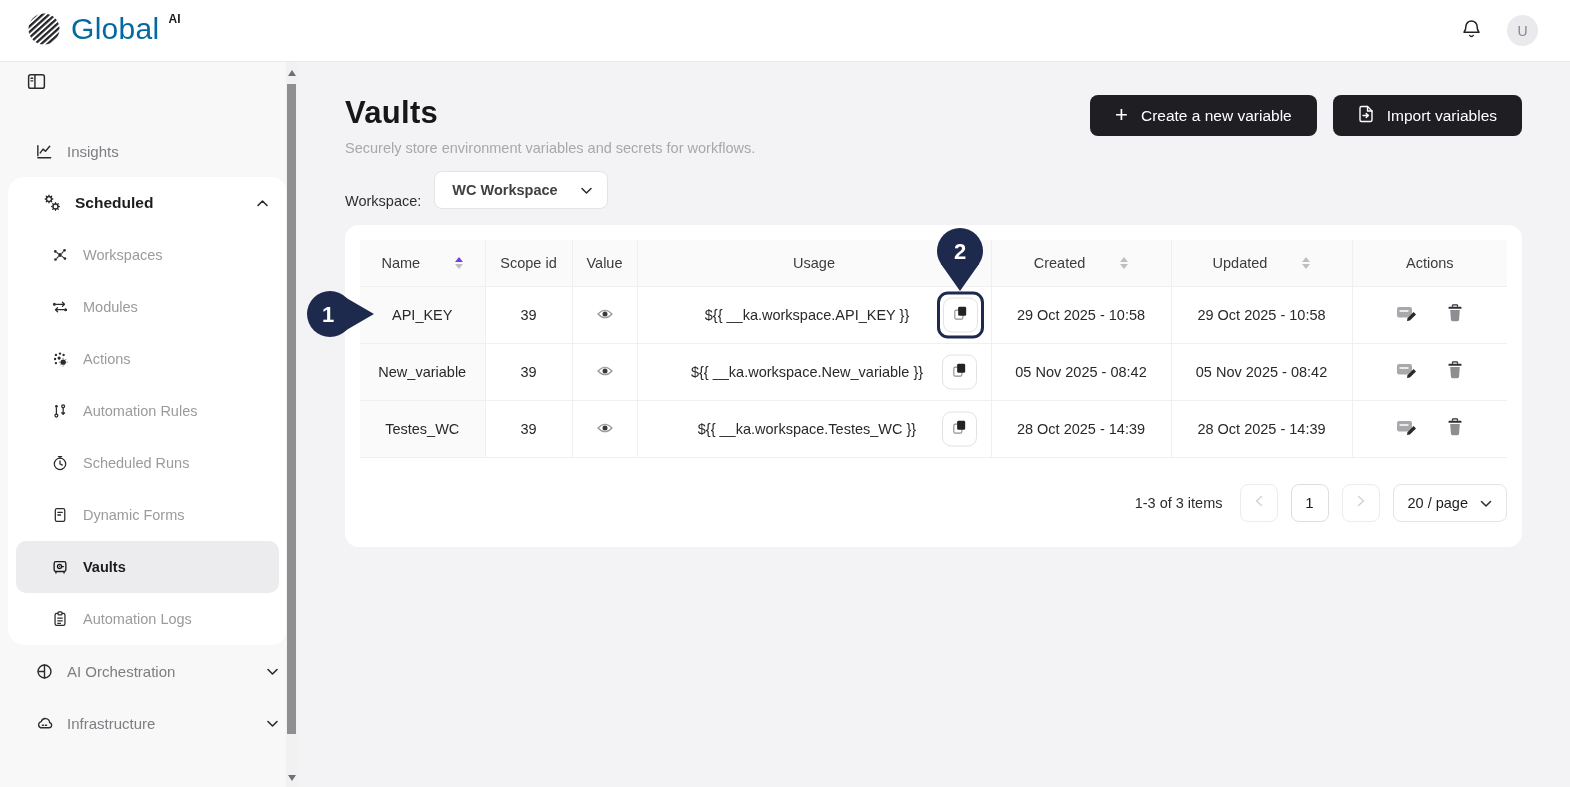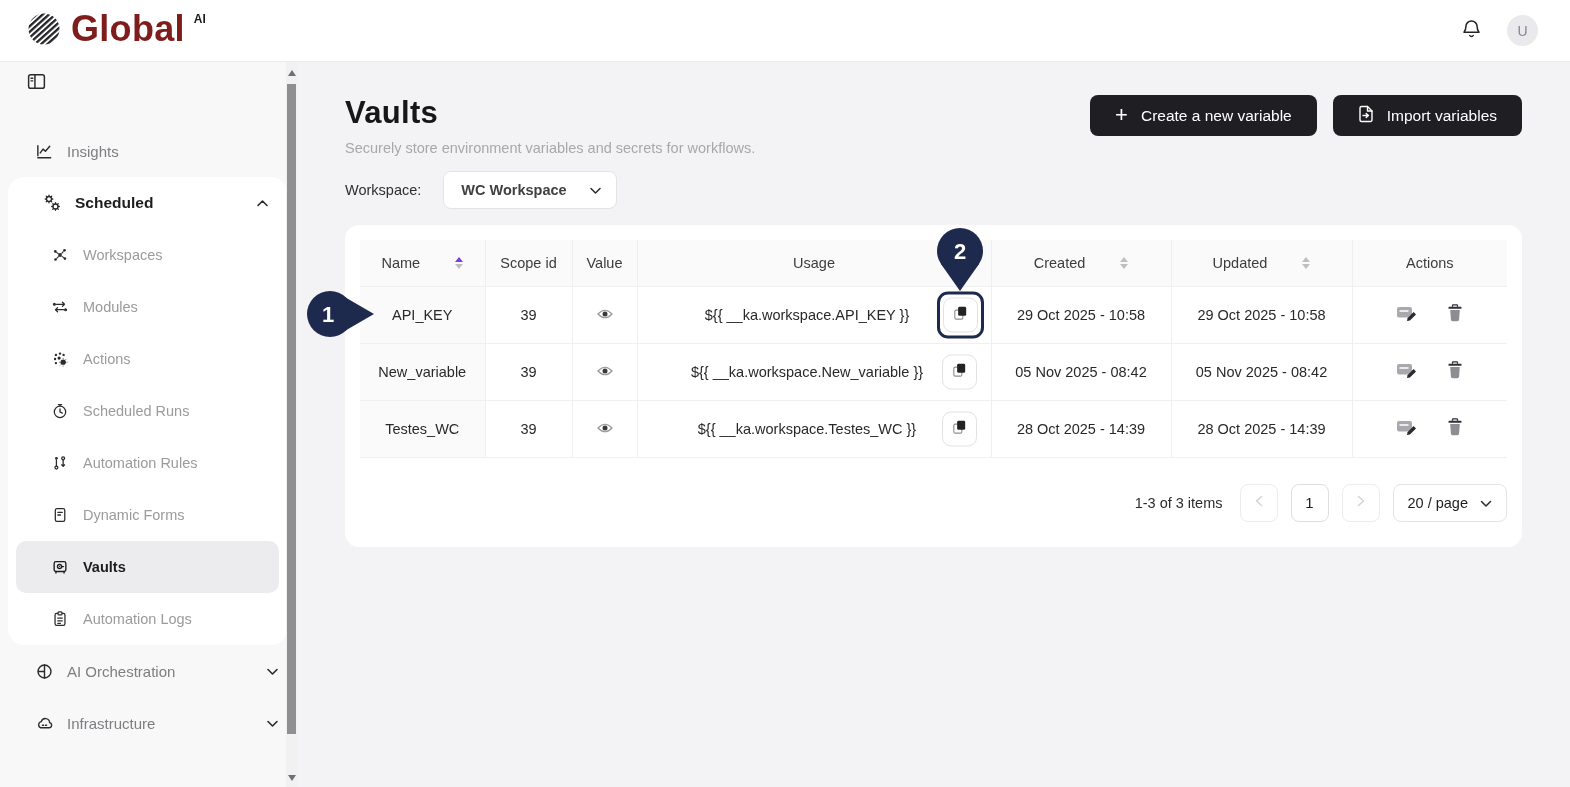--- a/index.html
+++ b/index.html
@@ -8,21 +8,21 @@
     width:1570px; height:787px; overflow:hidden; position:relative;
     font-family:"Liberation Sans", sans-serif; background:#f3f3f5; color:#222;
   }
   
   .topbar {
     height:62px; background:#fff; border-bottom:1px solid #ebebee;
     display:flex; align-items:center; justify-content:space-between;
     padding:0 32px 0 26px;
   }
   .logo { display:flex; align-items:flex-start; gap:9px; }
-  .logo-text { font-size:36px; font-weight:700; color:#7f1d1d; letter-spacing:.3px; line-height:36px; }
+  .logo-text { font-size:30px; font-weight:400; color:#0369a1; letter-spacing:.3px; line-height:36px; }
   .logo-sup { font-size:12px; font-weight:700; color:#1c1c1e; margin-top:1px; }
   .topbar-right { display:flex; align-items:center; gap:24px; }
   .icon-btn { background:none; border:none; padding:0; cursor:pointer; display:flex; }
   .avatar {
     width:31px; height:31px; border-radius:50%; background:#eaeaec;
     display:flex; align-items:center; justify-content:center;
     font-size:14px; color:#7d8798; cursor:pointer;
   }
   
   .shell { display:flex; height:725px; }
@@ -46,21 +46,21 @@
   .sb-track { position:absolute; top:0; right:0; width:11px; height:100%; background:#f1f1f2; }
   .sb-thumb { position:absolute; top:22px; right:1px; width:9px; height:650px; background:#8f8f92; }
   .sb-arrow { position:absolute; right:1px; width:0; height:0; border-left:4.5px solid transparent; border-right:4.5px solid transparent; }
   .sb-arrow.up { top:8px; border-bottom:6px solid #707074; }
   .sb-arrow.down { bottom:6px; border-top:6px solid #707074; }
   
   .main { flex:1; background:#f3f3f5; padding:33px 48px 0; position:relative; }
   .page-head { display:flex; justify-content:space-between; align-items:flex-start; }
   .page-title { margin:0; font-size:31px; font-weight:700; color:#17171a; letter-spacing:.3px; }
   .page-subtitle { margin:9px 0 0; font-size:14.5px; color:#a8a8ab; }
-  .ws-row { margin-top:15px; display:flex; align-items:center; gap:22px; font-size:14.5px; color:#2e2e30; }
+  .ws-row { margin-top:15px; display:flex; align-items:flex-end; gap:13px; font-size:14.5px; color:#2e2e30; }
   .ws-select {
     background:#fff; border:1px solid #e4e4e7; border-radius:8px; height:38px;
     display:inline-flex; align-items:center; gap:22px; padding:0 14px 0 17px;
     font-weight:700; font-size:14.5px; color:#404040; cursor:pointer;
   }
   .head-actions { display:flex; gap:16px; }
   .btn-dark {
     height:41px; background:#1f1f23; color:#fff; border:none; border-radius:8px;
     display:inline-flex; align-items:center; gap:13px; padding:0 25px;
     font-size:15.5px; cursor:pointer; font-family:inherit;
@@ -239,39 +239,39 @@
                 <path d="M13.5 9.6 V8.8 M13.5 17.4 V18.2 M9.6 13.5 H8.8 M17.4 13.5 H18.2 M16.3 10.7 L16.9 10.1 M10.7 16.3 L10.1 16.9"></path>
               </g>
           </svg>
         </span>
         <span>Actions</span>
       </div>
 
       <div class="nav-item nav-sub">
         <span class="nicon">
           <svg width="18" height="18" viewBox="0 0 20 20" fill="none" stroke="#2b2b2b" stroke-width="1.4" stroke-linecap="round" stroke-linejoin="round">
-            <circle cx="10" cy="11" r="6.3"></circle>
-            <path d="M10 7.6 V11 L12.6 12.3"></path>
-            <path d="M10 4.7 V2.9 M8.2 2.9 H11.8"></path>
-          </svg>
-        </span>
-        <span>Scheduled Runs</span>
-      </div>
-
-      <div class="nav-item nav-sub">
-        <span class="nicon">
-          <svg width="18" height="18" viewBox="0 0 20 20" fill="none" stroke="#2b2b2b" stroke-width="1.4" stroke-linecap="round" stroke-linejoin="round">
             <circle cx="6" cy="4.8" r="1.5" fill="#2b2b2b" stroke="none"></circle>
             <path d="M6 6.5 V13.4"></path>
               <circle cx="6" cy="15.1" r="1.6"></circle>
             <circle cx="13.5" cy="4.8" r="1.6"></circle>
               <path d="M13.5 6.6 V13.6 M11.9 12 L13.5 13.7 L15.1 12"></path>
           </svg>
         </span>
         <span>Automation Rules</span>
+      </div>
+
+      <div class="nav-item nav-sub">
+        <span class="nicon">
+          <svg width="18" height="18" viewBox="0 0 20 20" fill="none" stroke="#2b2b2b" stroke-width="1.4" stroke-linecap="round" stroke-linejoin="round">
+            <circle cx="10" cy="11" r="6.3"></circle>
+            <path d="M10 7.6 V11 L12.6 12.3"></path>
+            <path d="M10 4.7 V2.9 M8.2 2.9 H11.8"></path>
+          </svg>
+        </span>
+        <span>Scheduled Runs</span>
       </div>
 
       <div class="nav-item nav-sub">
         <span class="nicon">
           <svg width="18" height="18" viewBox="0 0 20 20" fill="none" stroke="#2b2b2b" stroke-width="1.4" stroke-linecap="round">
             <rect x="4.8" y="3" width="10.5" height="14" rx="1.8"></rect>
             <path d="M7.6 7 H12.6 M7.6 10 H10.6"></path>
           </svg>
         </span>
         <span>Dynamic Forms</span>

